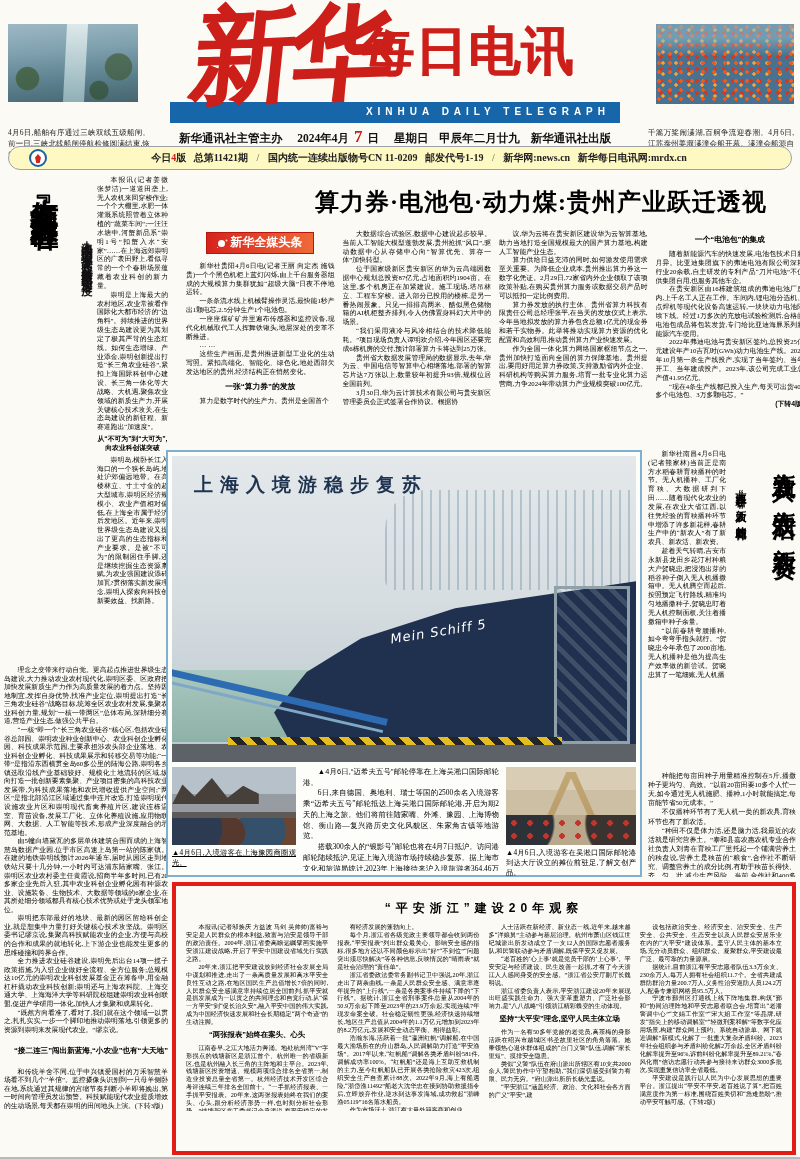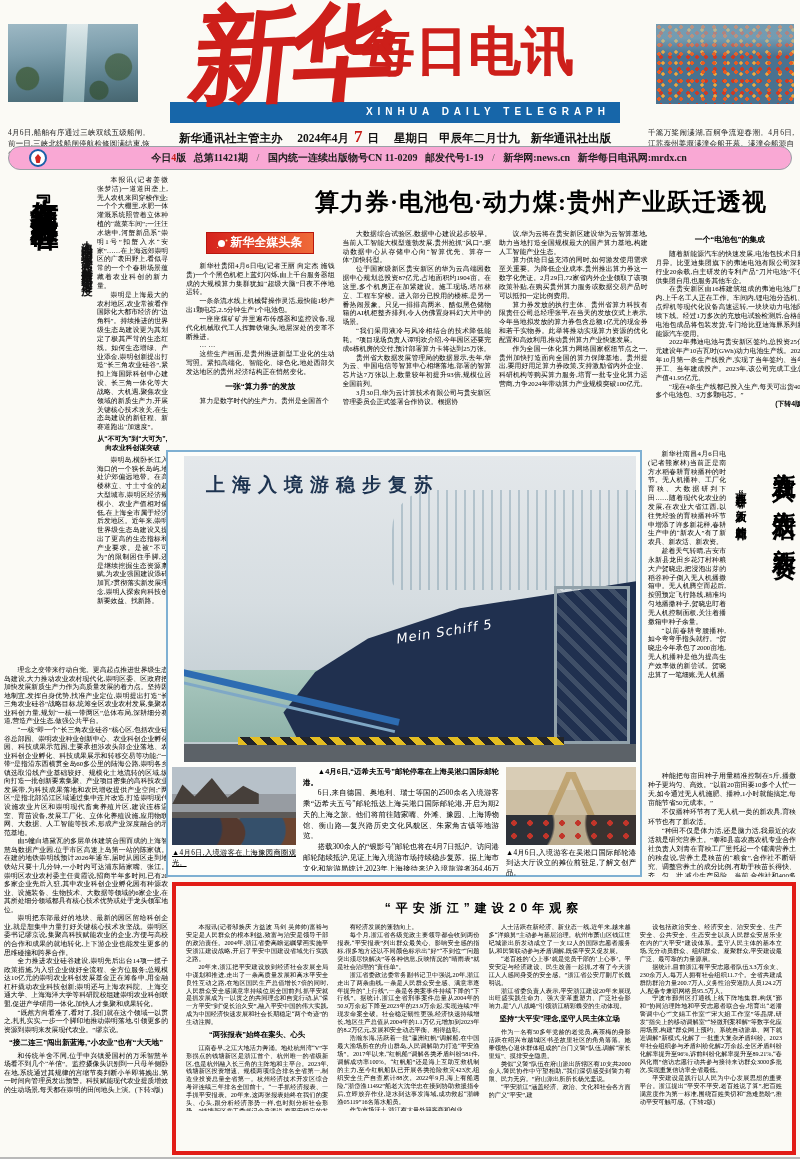--- a/index.html
+++ b/index.html
@@ -35,21 +35,21 @@
   .brand-rest { position:absolute; left:362px; top:26px; font-size:52px; line-height:1; color:#cd1f1a;
     font-weight:900; letter-spacing:1px; z-index:3; text-shadow:1px 0 0 #cd1f1a; }
   .blue-bar { position:absolute; left:170px; top:102px; width:450px; height:21px; background:#1766a9; z-index:1; }
   .blue-bar span { position:absolute; right:10px; top:4px; color:#fff; font-family:"Liberation Sans",sans-serif;
     font-size:10px; font-weight:bold; letter-spacing:5px; }
   .dateline { position:absolute; left:170px; top:127px; width:450px; text-align:center; font-weight:bold;
     font-size:11.5px; color:#111; white-space:nowrap; }
   .dateline .big-day { font-size:17px; color:#c8201b; padding:0 1px; }
   .dateline span { padding:0 4px; }
   .info-bar { position:absolute; left:8px; top:146px; width:784px; height:24px; border:1px solid #9aa0a6;
-    border-radius:12px; display:flex; align-items:center; background:#f9a8d4; }
+    border-radius:12px; display:flex; align-items:center; background:#fef9c3; }
   .logo { width:18px; height:18px; border:2px solid #1a5fa8; border-radius:50%; margin-left:20px; position:relative; background:#fff; flex:0 0 auto; }
   .logo::after { content:""; position:absolute; left:4px; top:3px; width:6px; height:9px; background:#d0241e;
     clip-path:polygon(50% 0,100% 38%,78% 100%,22% 100%,0 38%); }
   .info-text { flex:1; text-align:center; font-size:10px; font-weight:bold; color:#222; white-space:nowrap; }
   .info-text .red { color:#c8201b; }
   .info-text .sep { color:#555; padding:0 6px; font-weight:normal; }
 
   
   p.para { text-indent:2em; text-align:justify; }
   p.subhead { font-weight:bold; text-align:center; margin:3px 0; text-indent:0; font-family:"Liberation Sans",sans-serif; }
@@ -58,40 +58,40 @@
 
   
   .left-story { position:absolute; left:4px; top:176px; width:164px; height:979px; }
   .ls-top { display:flex; height:484px; overflow:hidden; }
   .vtitle-main { writing-mode:vertical-rl; text-orientation:upright; width:68px; padding-right:14px;
     font-size:28px; font-weight:bold; letter-spacing:2px; line-height:1; color:#000; flex:0 0 auto; }
   .vtitle-sub { writing-mode:vertical-rl; text-orientation:upright; width:22px; font-size:11.5px; font-weight:bold;
     letter-spacing:2px; margin-top:56px; color:#111; flex:0 0 auto; font-family:"Liberation Sans",sans-serif; }
   .ls-col1 { flex:1; font-size:6.8px; line-height:1.3; overflow:hidden; padding-left:3px; }
   .ls-bottom { margin-top:6px; height:483px; font-size:6.8px; line-height:1.26; overflow:hidden; }
-  .ls-bottom p.subhead { text-align:center; font-size:7.6px; margin:4px 0; }
+  .ls-bottom p.subhead { text-align:right; font-size:7.6px; margin:12px 0; }
 
   
   .main-story { position:absolute; left:186px; top:176px; width:618px; height:270px; }
   .ms-headline { font-size:24px; font-weight:900; letter-spacing:1px; text-align:center; padding-left:92px;
     white-space:nowrap; color:#000; margin-top:10px; }
   .ms-cols { display:flex; gap:8px; margin-top:12px; height:212px; overflow:hidden; }
   .ms-col { flex:1; font-size:6.8px; line-height:1.3; overflow:hidden; }
   .ms-col p.subhead { font-size:7.8px; margin:5px 0; }
   .badge { display:flex; align-items:center; justify-content:center; gap:5px; width:108px; height:22px;
     margin:2px auto 8px; background:linear-gradient(90deg,#d6231d,#ef6a38); border:1px solid #b8170f;
     color:#fff; font-weight:bold; font-size:12px; font-family:"Liberation Sans",sans-serif; white-space:nowrap; }
   .badge-icon { width:7px; height:7px; border-radius:50%; background:#fff;
     box-shadow:5px -3px 0 -2.5px #ffe9a8, -4px 4px 0 -3px #ffe9a8; flex:0 0 auto; }
 
   
   .photo-block { position:absolute; left:166px; top:450px; width:476px; height:427px;
     border:2px solid #7fb0d2; background:#fdfdfa; padding:4px; }
   .big-photo { position:relative; height:306px; overflow:hidden;
-    background:linear-gradient(180deg,#e4e8eb 0%,#d6dde1 48%,#c8d2d7 72%,#bcc8cd 100%);margin-left:12px; }
+    background:linear-gradient(180deg,#e4e8eb 0%,#d6dde1 48%,#c8d2d7 72%,#bcc8cd 100%); }
   .bp-title { position:absolute; left:22px; top:16px; z-index:6; font-size:19px; font-weight:bold;
     letter-spacing:7px; color:#1d3350; }
   .bp-sea { position:absolute; left:0; bottom:20px; width:46%; height:72px;
     background:linear-gradient(180deg,#aac8bf,#8db1a8); }
   .bp-hull { position:absolute; left:22%; bottom:16px; width:78%; height:168px; background:#20304f; z-index:3;
     clip-path:polygon(0 80%, 9% 56%, 24% 36%, 50% 18%, 100% 2%, 100% 100%, 5% 100%); }
   .bp-super { position:absolute; right:0; top:34px; width:54%; height:100px; z-index:2;
     background:linear-gradient(180deg,#e9edf0 0 30%, #dfe5e8 30% 100%); border-radius:40px 0 0 10px;
     background-image:repeating-linear-gradient(90deg, rgba(96,132,152,.35) 0 2px, transparent 2px 9px); }
   .bp-gangway { position:absolute; right:6px; bottom:18px; width:76px; height:158px; z-index:4;
@@ -119,21 +119,21 @@
                radial-gradient(circle at 72% 45%, #35506b 0 26%, transparent 28%),
                radial-gradient(circle at 92% 60%, #6c4530 0 22%, transparent 24%), #6e675f; }
   .mini.market { background:linear-gradient(180deg,#d9cdb6 0 30%,#cdbfa4 30% 100%); }
   .mini.market::before { content:""; position:absolute; left:28%; top:6%; width:44%; height:70%;
     background:linear-gradient(#c3a877,#b79b68); clip-path:polygon(50% 0,58% 0,100% 100%,88% 100%,50% 12%,12% 100%,0 100%,42% 0); }
   .mini.market::after { content:""; position:absolute; left:0; bottom:0; width:100%; height:38%;
     background:radial-gradient(circle 3px at 8px 8px, #c2352a 85%, transparent) 0 0/16px 13px,
                radial-gradient(circle at 8% 30%, #2d3138 0 30%, transparent 32%),
                radial-gradient(circle at 92% 28%, #3a3330 0 32%, transparent 34%), #b9a98c; }
   .cap-text { flex:1; font-size:7.4px; line-height:1.45; overflow:hidden; }
-  .cap-text p.para:first-child { font-weight:bold; font-family:"Liberation Sans",sans-serif; }
+  .cap-text p.para:first-child { font-weight:normal; font-family:"Liberation Sans",sans-serif; }
 
   
   .right-story { position:absolute; left:648px; top:450px; width:148px; height:430px; }
   .rs-top { display:flex; height:316px; overflow:hidden; }
   .rs-col { width:78px; font-size:6.8px; line-height:1.3; overflow:hidden; flex:0 0 auto; }
   .rs-sub { writing-mode:vertical-rl; text-orientation:upright; width:22px; font-size:11px; font-weight:bold;
     letter-spacing:1px; margin-top:34px; flex:0 0 auto; font-family:"Liberation Sans",sans-serif; }
   .rs-title { flex:1; writing-mode:vertical-rl; text-orientation:upright; font-size:24px; font-weight:bold;
     letter-spacing:3px; line-height:1.05; padding-top:4px; }
   .rs-bottom { margin-top:5px; height:106px; font-size:6.9px; line-height:1.32; overflow:hidden; }

